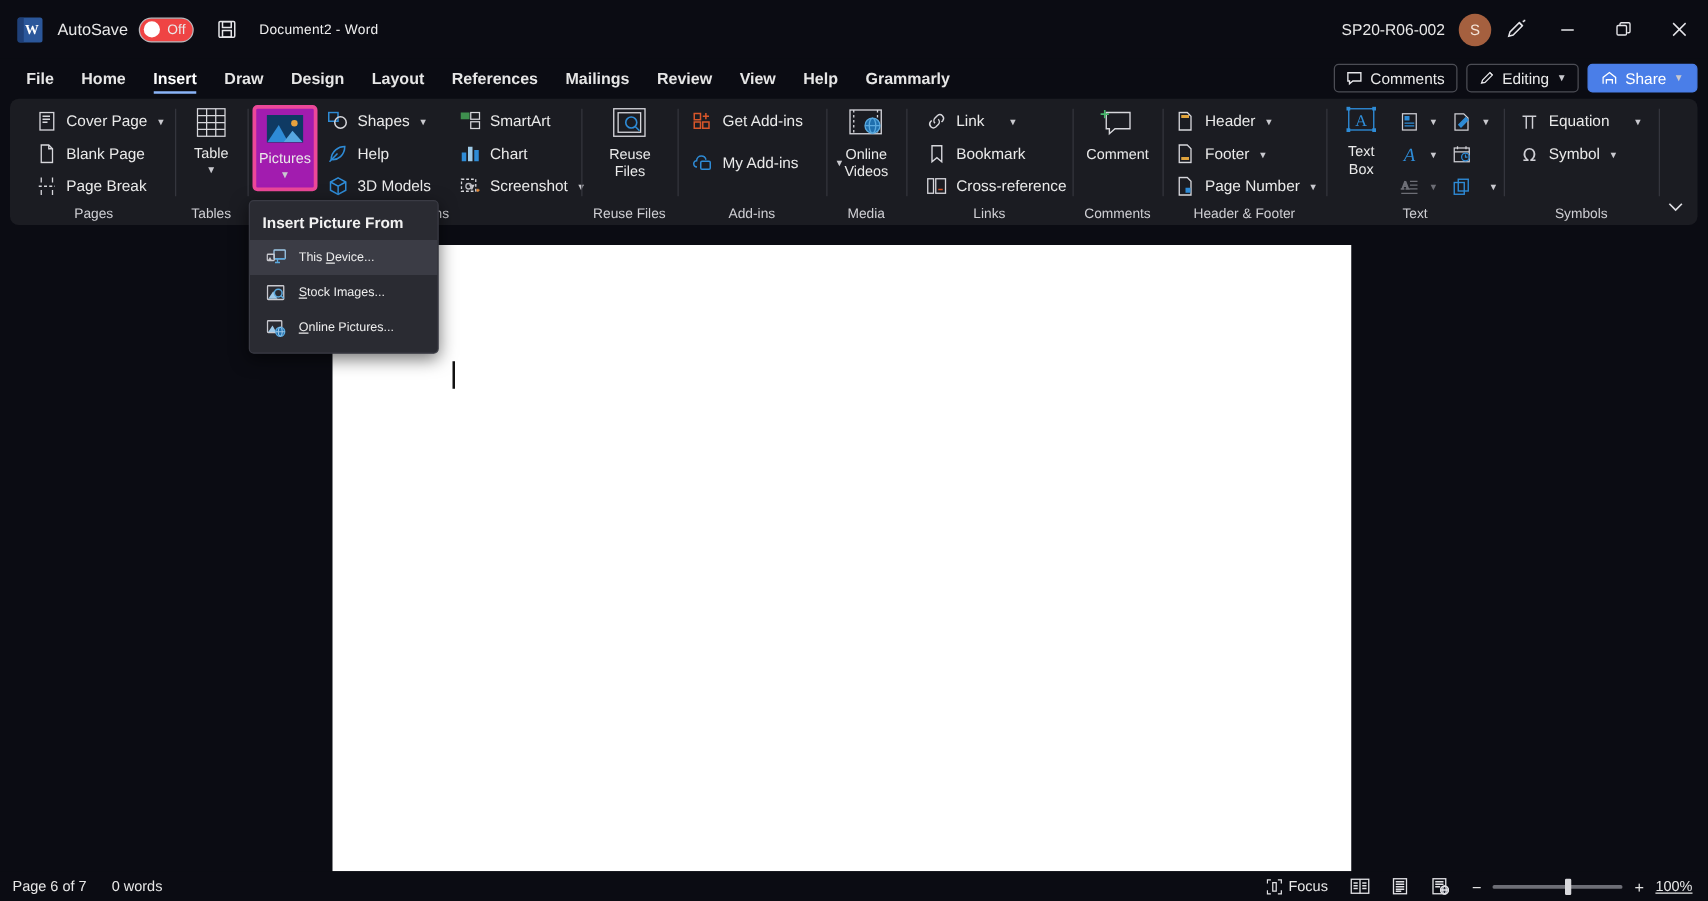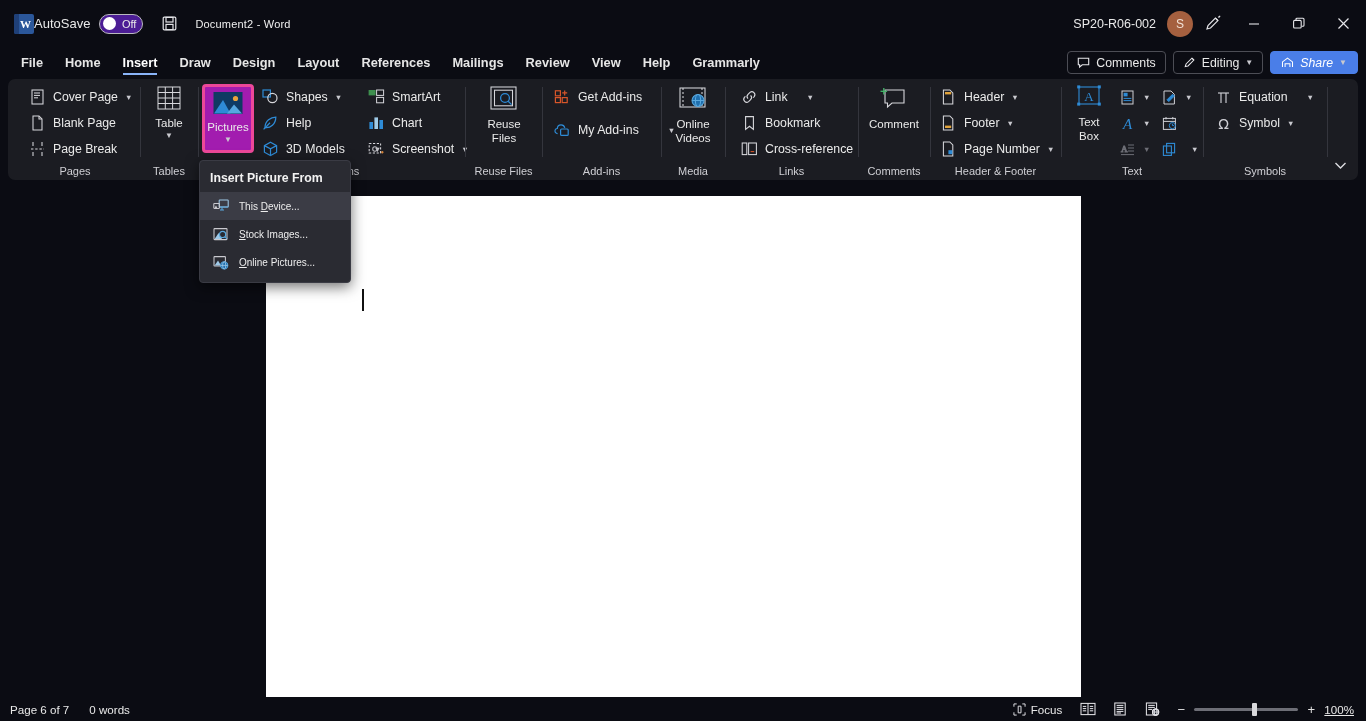--- a/index.html
+++ b/index.html
@@ -18,24 +18,24 @@
     background:#0b0c13; display:flex; align-items:center;
   }
   .wordlogo{
     width:20px; height:20px; margin-left:14px; border-radius:2px;
     background:#2b579a; display:flex; align-items:center; justify-content:center;
     font-size:12px; font-weight:bold; color:#fff; font-family:"Liberation Serif", serif;
     position:relative; overflow:hidden;
   }
   .wordlogo .bar{position:absolute; left:0; top:0; width:5px; height:20px; background:#1f4078;}
   .wordlogo span{position:relative; z-index:2; font-size:11px; padding-left:3px;}
-  .autosave-label{ margin-left:0; font-size:13px; color:#e9e9e9; }
+  .autosave-label{ margin-left:12px; font-size:13px; color:#e9e9e9; }
   .toggle{
     margin-left:9px; width:44px; height:20px; border-radius:10px;
-    border:1px solid #b9b9bd; background:#4c1d95; position:relative;
+    border:1px solid #b9b9bd; background:#ef4444; position:relative;
     display:flex; align-items:center;
   }
   .toggle .knob{ position:absolute; left:3px; width:13px; height:13px; border-radius:50%; background:#fff; }
   .toggle .tlabel{ position:absolute; right:6px; font-size:11px; color:#e9e9e9; }
   .savebtn{ margin-left:14px; width:24px; height:24px; display:flex; align-items:center; justify-content:center; }
   .doctitle{ margin-left:14px; font-size:11px; color:#f0f0f0; letter-spacing:.2px; }
 
   .searchbox{
     position:absolute; left:512px; top:10px; width:362px; height:28px;
     background:#1a1b21; border-radius:4px; display:flex; align-items:center;
@@ -62,21 +62,21 @@
   }
   .tab.active{ color:#ffffff; }
   .tab.active:after{
     content:""; position:absolute; left:11px; right:11px; bottom:3px; height:2px; background:#8ab4f8;
   }
   .tabs-right{ position:absolute; right:8px; top:0; height:31px; display:flex; align-items:center; gap:7px; }
   .pillbtn{
     height:23px; border:1px solid #4c4d55; border-radius:4px; background:transparent;
     display:flex; align-items:center; gap:6px; padding:0 9px; font-size:12.3px; color:#eaeaea;
   }
-  .pillbtn.share{ background:#4a7ee8; border-color:#4a7ee8; color:#fff; padding:0 10px;font-style:italic; }
+  .pillbtn.share{ background:#4a7ee8; border-color:#4a7ee8; color:#fff; padding:0 10px; }
 
   
   .ribbon{
     position:absolute; left:8px; top:79px; width:1350px; height:101px;
     background:#1b1c22; border-radius:7px 7px 7px 7px;
   }
   .grp{ position:absolute; top:0; height:101px; }
   .grp .lbl{
     position:absolute; bottom:3px; left:0; width:100%; text-align:center;
     font-size:11px; color:#cfcfd4;

